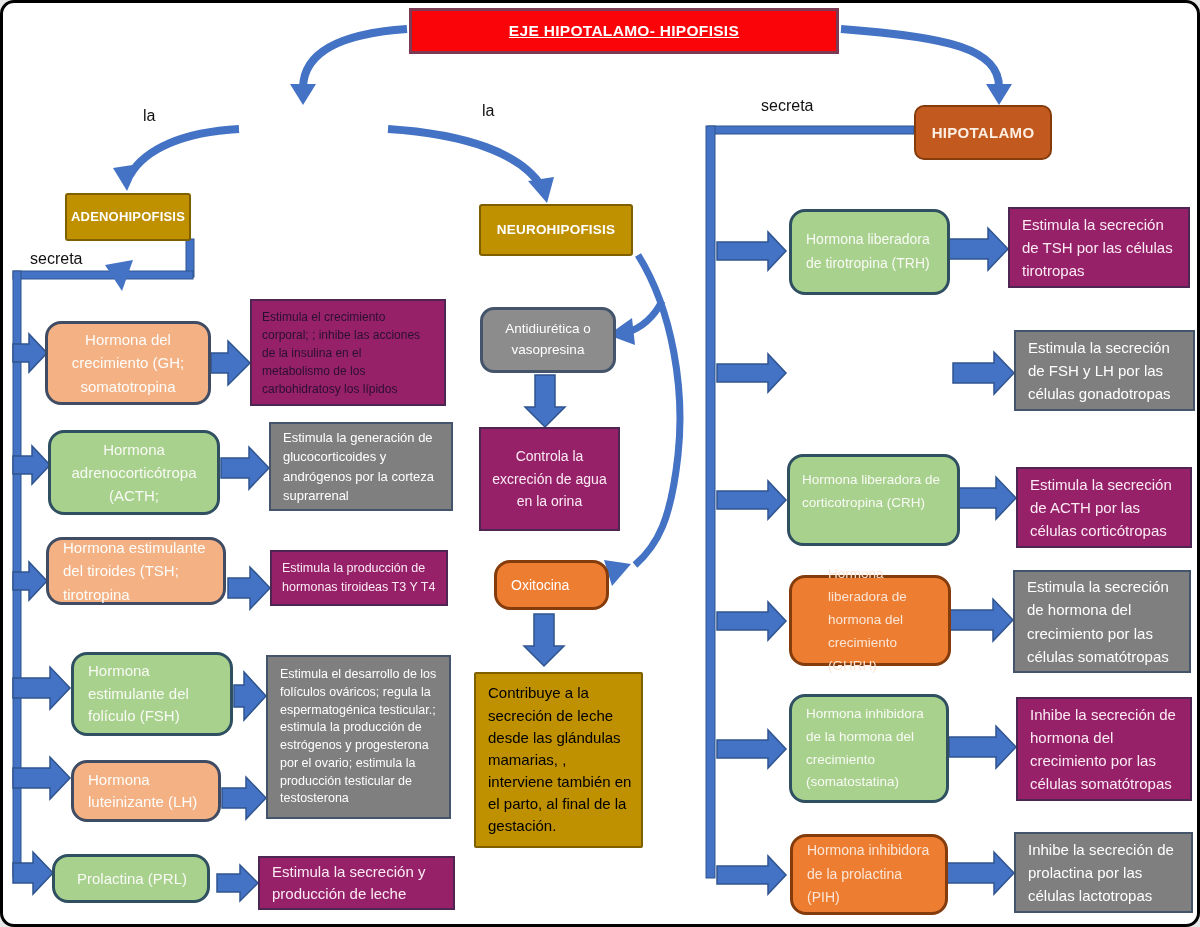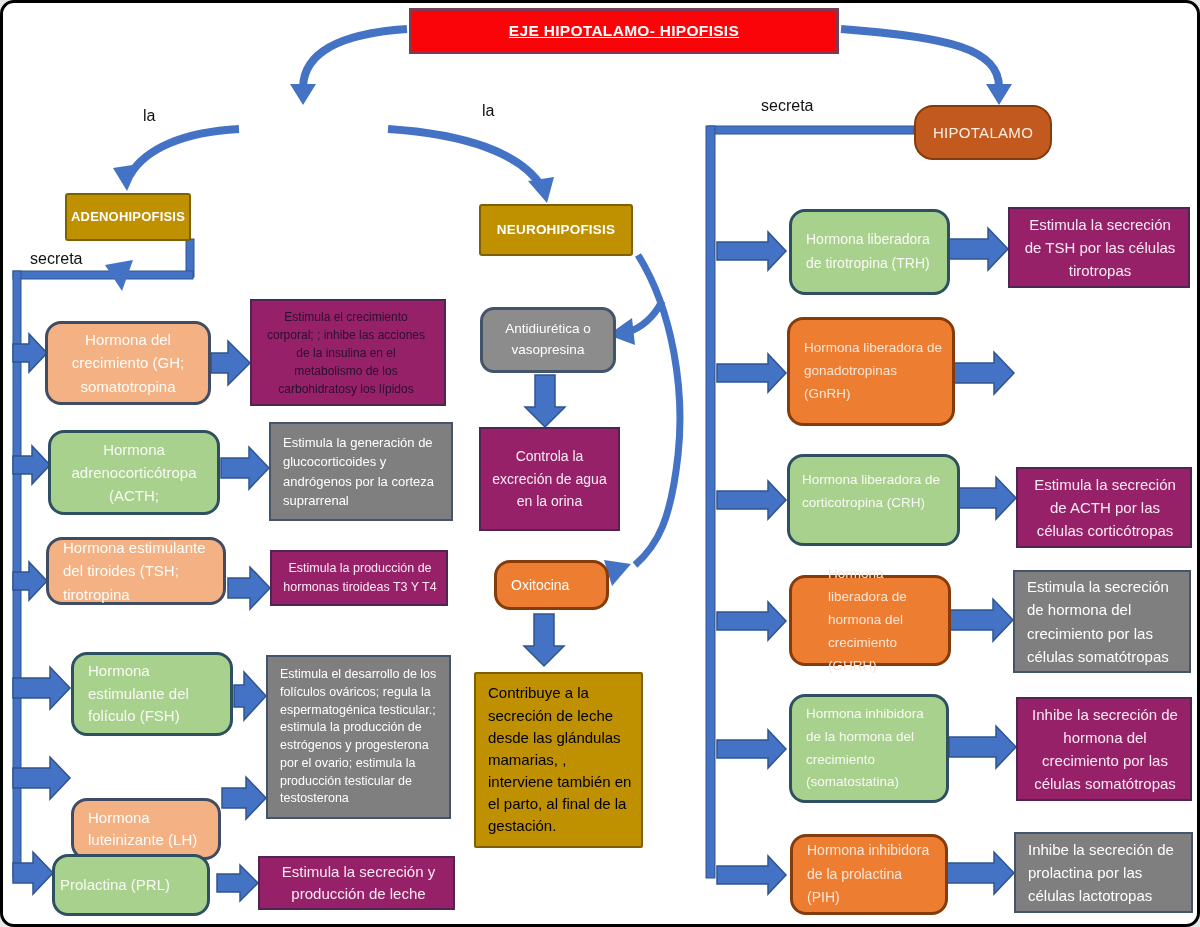--- a/index.html
+++ b/index.html
@@ -7,21 +7,21 @@
   #arrows{position:absolute;left:0;top:0;width:100%;height:100%;}
   .box{position:absolute;box-sizing:border-box;display:flex;align-items:center;line-height:1.45;}
   .center{justify-content:center;text-align:center;}
   .red{background:#fa0409;border:3px solid #7e3a52;border-radius:0;color:#fff;text-decoration:underline;}
   .rust{background:#c2591f;border:2px solid #843c0c;border-radius:10px;color:#fdeee2;}
   .gold{background:#bf9000;border:2px solid #7f6000;color:#fff;}
   .peach{background:#f4b183;border:3px solid #3f4c63;border-radius:16px;color:#fdfdfb;}
   .green{background:#a9d18e;border:3px solid #2f5061;border-radius:16px;color:#f8faf4;}
   .grayb{background:#7f7f7f;border:2px solid #44546a;color:#fff;}
   .grayr{background:#8c8c8c;border:3px solid #44546a;border-radius:14px;color:#fff;}
-  .purple{background:#962168;border:2px solid #4e2553;color:#fbeaf4;text-align:center;}
+  .purple{background:#962168;border:2px solid #4e2553;color:#fbeaf4;}
   .orange{background:#ed7d31;border:3px solid #843c0c;border-radius:16px;color:#fbe5d6;}
   .lbl{position:absolute;color:#111;font-size:16px;}
   .padl{padding-left:14px;padding-right:8px;}
   .padl2{padding-left:12px;padding-right:10px;}
 </style>
 </head>
 <body>
 
 <div id="stage">
 
@@ -98,51 +98,51 @@
     <polygon points="944,860 991,860 991,849 1011,870 991,891 991,880 944,880" fill="#4472c4" stroke="#2f548f" stroke-width="1.5"></polygon>
   </svg>
 
   <div class="box red center" style="left:406px;top:5px;width:430px;height:46px;font-size:15.5px;font-weight:600;letter-spacing:.3px;">EJE HIPOTALAMO- HIPOFISIS</div>
 
   <div class="lbl" style="left:140px;top:104px;">la</div>
   <div class="lbl" style="left:479px;top:99px;">la</div>
   <div class="lbl" style="left:758px;top:94px;">secreta</div>
   <div class="lbl" style="left:27px;top:247px;">secreta</div>
 
-  <div class="box rust center" style="left:911px;top:102px;width:138px;height:55px;font-size:15px;font-weight:400;letter-spacing:.3px;border-radius:19px;">HIPOTALAMO</div>
+  <div class="box rust center" style="left:911px;top:102px;width:138px;height:55px;font-size:15px;font-weight:700;letter-spacing:.3px;">HIPOTALAMO</div>
   <div class="box gold center" style="left:62px;top:190px;width:126px;height:48px;font-size:13px;font-weight:600;letter-spacing:.2px;border-radius:3px;">ADENOHIPOFISIS</div>
   <div class="box gold center" style="left:476px;top:201px;width:154px;height:52px;font-size:13.5px;font-weight:600;letter-spacing:.2px;border-radius:3px;">NEUROHIPOFISIS</div>
 
   <div class="box peach center" style="left:42px;top:318px;width:166px;height:84px;font-size:15px;line-height:1.55;padding:0 6px;">Hormona del crecimiento (GH; somatotropina</div>
   <div class="box purple" style="left:247px;top:296px;width:196px;height:107px;font-size:12px;line-height:1.5;padding:0 14px 0 10px;color:#2a1030;">Estimula el crecimiento corporal;  ; inhibe las acciones de la insulina en el metabolismo de los carbohidratosy los lípidos</div>
 
   <div class="box green center" style="left:45px;top:427px;width:172px;height:85px;font-size:15px;line-height:1.55;padding:0 6px;">Hormona adrenocorticótropa (ACTH;</div>
-  <div class="box grayb" style="left:266px;top:419px;width:184px;height:99px;font-size:13px;line-height:1.5;padding:0 10px 0 12px;">Estimula la generación de glucocorticoides y andrógenos por la corteza suprarrenal</div>
+  <div class="box grayb" style="left:266px;top:419px;width:184px;height:89px;font-size:13px;line-height:1.5;padding:0 10px 0 12px;">Estimula la generación de glucocorticoides y andrógenos por la corteza suprarrenal</div>
 
   <div class="box peach padl" style="left:43px;top:534px;width:180px;height:68px;font-size:15px;line-height:1.55;">Hormona estimulante del tiroides (TSH; tirotropina</div>
   <div class="box purple" style="left:267px;top:547px;width:178px;height:56px;font-size:12.5px;line-height:1.5;padding:0 8px 0 10px;">Estimula la producción de hormonas tiroideas T3 Y T4</div>
 
   <div class="box green padl" style="left:68px;top:649px;width:162px;height:84px;font-size:15px;line-height:1.5;">Hormona estimulante del folículo (FSH)</div>
   <div class="box grayb" style="left:263px;top:652px;width:185px;height:164px;font-size:12.5px;line-height:1.42;padding:0 10px 0 12px;">Estimula el desarrollo de los folículos ováricos; regula la espermatogénica testicular.; estimula la producción de estrógenos y progesterona por el ovario; estimula la producción testicular de testosterona</div>
 
-  <div class="box peach padl" style="left:68px;top:757px;width:150px;height:62px;font-size:15px;line-height:1.5;margin-top:38px;">Hormona luteinizante (LH)</div>
+  <div class="box peach padl" style="left:68px;top:757px;width:150px;height:62px;font-size:15px;line-height:1.5;">Hormona luteinizante (LH)</div>
 
-  <div class="box green" style="left:49px;top:851px;width:158px;height:62px;font-size:15px;padding-left:5px;text-align:center;">Prolactina (PRL)</div>
+  <div class="box green" style="left:49px;top:851px;width:158px;height:49px;font-size:15px;padding-left:22px;text-align:center;">Prolactina (PRL)</div>
   <div class="box purple" style="left:255px;top:853px;width:197px;height:54px;font-size:15px;line-height:1.5;padding:0 8px 0 12px;">Estimula la secreción y producción de leche</div>
 
   <div class="box grayr center" style="left:477px;top:304px;width:136px;height:66px;font-size:13.5px;line-height:1.55;padding:0 8px;">Antidiurética o vasopresina</div>
   <div class="box purple center" style="left:476px;top:424px;width:141px;height:104px;font-size:14px;line-height:1.6;padding:0 10px;">Controla la excreción de agua en la orina</div>
 
   <div class="box orange" style="left:491px;top:557px;width:115px;height:50px;font-size:14px;padding-left:14px;color:#fff;">Oxitocina</div>
   <div class="box gold" style="left:471px;top:669px;width:169px;height:176px;font-size:15px;line-height:1.48;padding:0 8px 0 12px;color:#000000;border-radius:2px;">Contribuye a la secreción de leche desde las glándulas mamarias,  , interviene también en el parto, al final de la gestación.</div>
 
   <div class="box green padl" style="left:786px;top:206px;width:161px;height:86px;font-size:14px;line-height:1.7;">Hormona liberadora de tirotropina (TRH)</div>
   <div class="box purple padl2" style="left:1005px;top:204px;width:182px;height:81px;font-size:15px;line-height:1.55;">Estimula la secreción de TSH por las células tirotropas</div>
 
-  <div class="box orange padl" style="left:784px;top:314px;width:168px;height:109px;font-size:13.5px;line-height:1.7;">Hormona liberadora de gonadotropinas (GnRH)</div>
+  <div class="box grayb padl2" style="left:1011px;top:327px;width:181px;height:81px;font-size:15px;line-height:1.55;">Estimula la secreción de FSH y LH por las células gonadotropas</div>
 
   <div class="box green padl2" style="left:784px;top:451px;width:173px;height:92px;font-size:13.5px;line-height:1.7;align-items:flex-start;padding-top:12px;">Hormona liberadora de corticotropina (CRH)</div>
   <div class="box purple padl2" style="left:1013px;top:464px;width:176px;height:81px;font-size:15px;line-height:1.55;">Estimula la secreción de ACTH por las células corticótropas</div>
 
   <div class="box orange padl" style="left:786px;top:572px;width:162px;height:91px;font-size:13.5px;line-height:1.7;padding-left:36px;">Hormona liberadora de hormona del crecimiento (GHRH)</div>
   <div class="box grayb padl2" style="left:1010px;top:567px;width:178px;height:103px;font-size:15px;line-height:1.55;">Estimula la secreción de hormona del crecimiento por las células somatótropas</div>
 
   <div class="box green padl" style="left:786px;top:691px;width:160px;height:109px;font-size:13.5px;line-height:1.7;">Hormona inhibidora de la hormona del crecimiento (somatostatina)</div>
   <div class="box purple padl2" style="left:1013px;top:694px;width:176px;height:104px;font-size:15px;line-height:1.55;">Inhibe la secreción de hormona del crecimiento por las células somatótropas</div>
 

